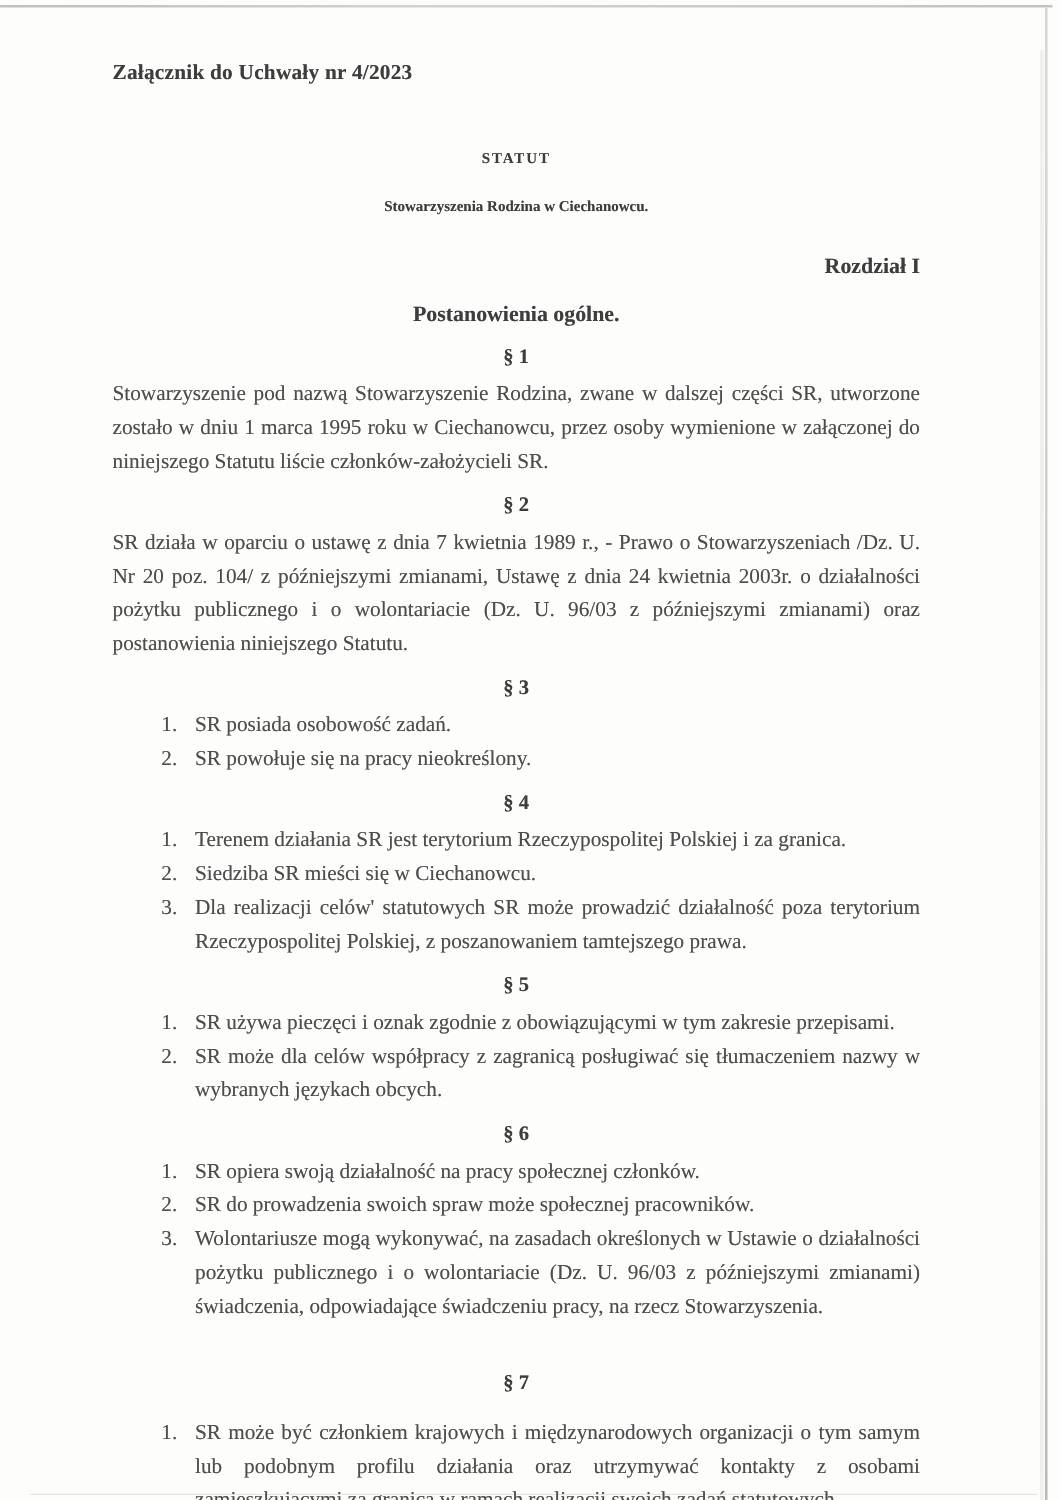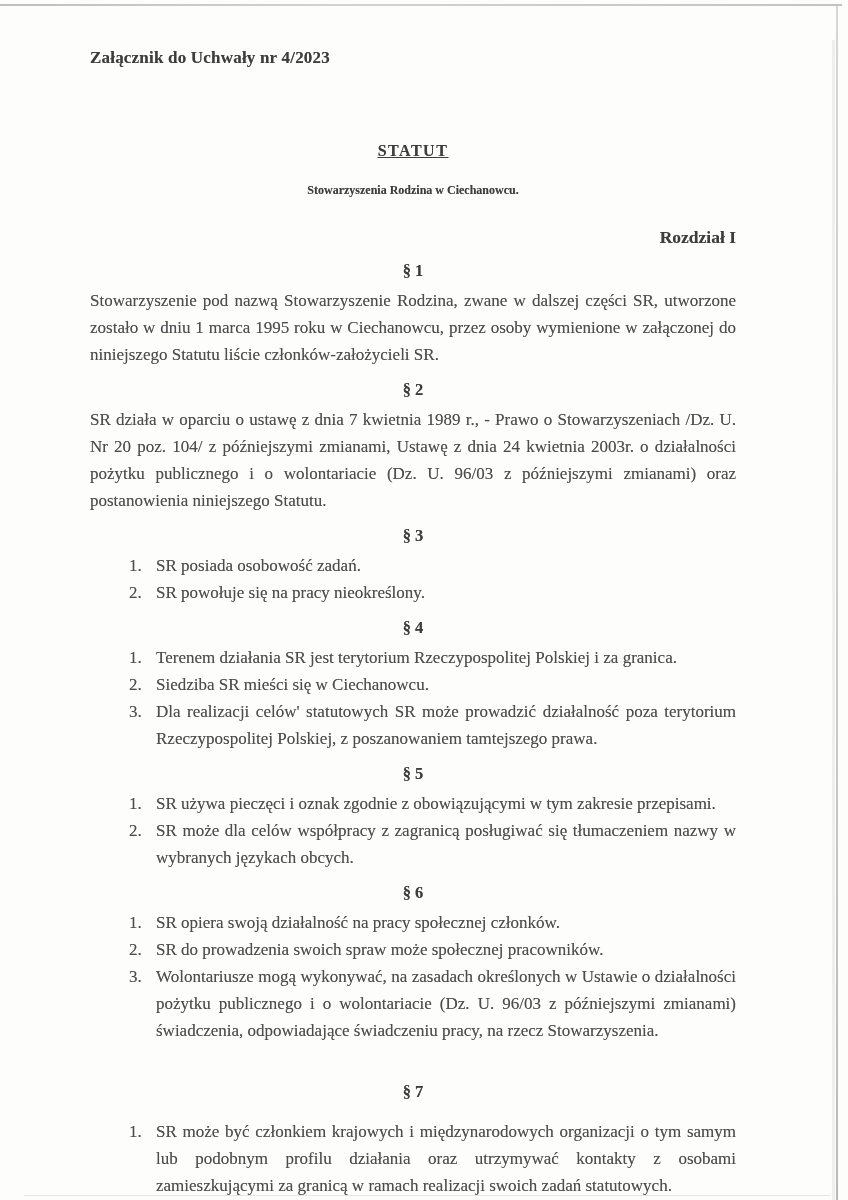--- a/index.html
+++ b/index.html
@@ -56,24 +56,23 @@
     color: #3d3d3d;
     letter-spacing: 0.2px;
   }
   .heading-center {
     text-align: center;
     font-weight: bold;
     color: #3d3d3d;
     line-height: 24px;
   }
   .doc-title {
-    margin-top: 69px;
-    font-size: 16px;
+    margin-top: 44px;
+    font-size: 12px;
     letter-spacing: 1.5px;
-    text-decoration: underline;
   }
   .doc-subtitle { margin-top: 15px; font-size: 12px; }
   .chapter      { margin-top: 23px; font-size: 17.5px; text-align: right; }
   .chapter-title{ margin-top: 15px; font-size: 17.5px; }
   .section-mark {
     text-align: center;
     font-weight: bold;
     font-size: 16.5px;
     color: #3d3d3d;
     line-height: 24px;
@@ -117,20 +116,21 @@
 
   <div class="content">
     <div class="attachment-note">Załącznik do Uchwały nr 4/2023</div>
 
     <div class="heading-center doc-title">STATUT</div>
 
     <div class="heading-center doc-subtitle">Stowarzyszenia Rodzina w Ciechanowcu.</div>
 
     <div class="heading-center chapter">Rozdział I</div>
 
+    <div class="heading-center chapter-title">Postanowienia ogólne.</div>
 
     <div id="sections">
         <section>
           <div class="section-mark">§ 1</div>
           <p class="section-paragraph">Stowarzyszenie pod nazwą Stowarzyszenie Rodzina, zwane w dalszej części SR, utworzone zostało w dniu 1 marca 1995 roku w Ciechanowcu, przez osoby wymienione w załączonej do niniejszego Statutu liście członków-założycieli SR.</p>
         </section>
         <section>
           <div class="section-mark">§ 2</div>
           <p class="section-paragraph">SR działa w oparciu o ustawę z dnia 7 kwietnia 1989 r., - Prawo o Stowarzyszeniach /Dz. U. Nr 20 poz. 104/ z późniejszymi zmianami, Ustawę z dnia 24 kwietnia 2003r. o działalności pożytku publicznego i o wolontariacie (Dz. U. 96/03 z późniejszymi zmianami) oraz postanowienia niniejszego Statutu.</p>
         </section>

